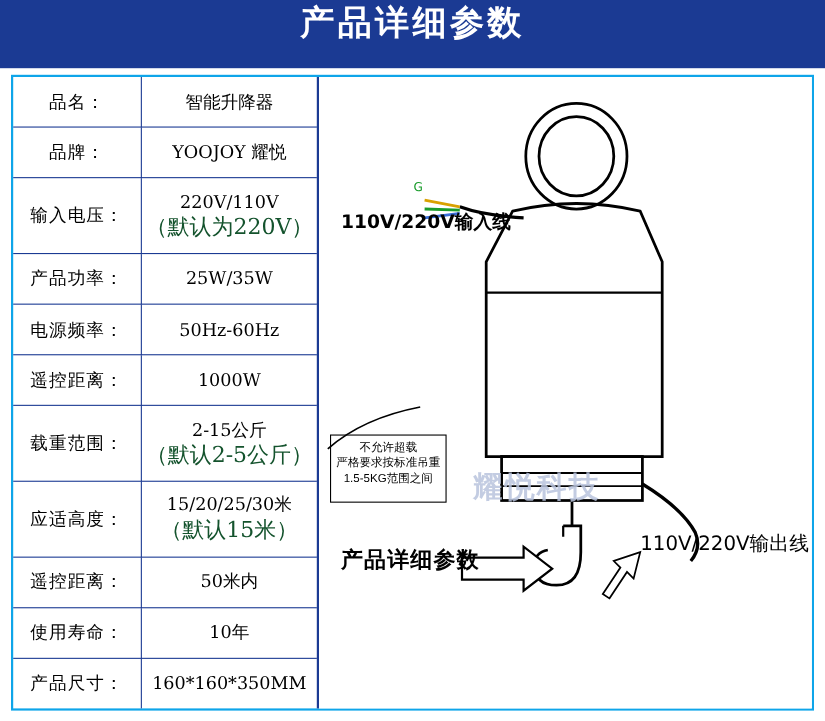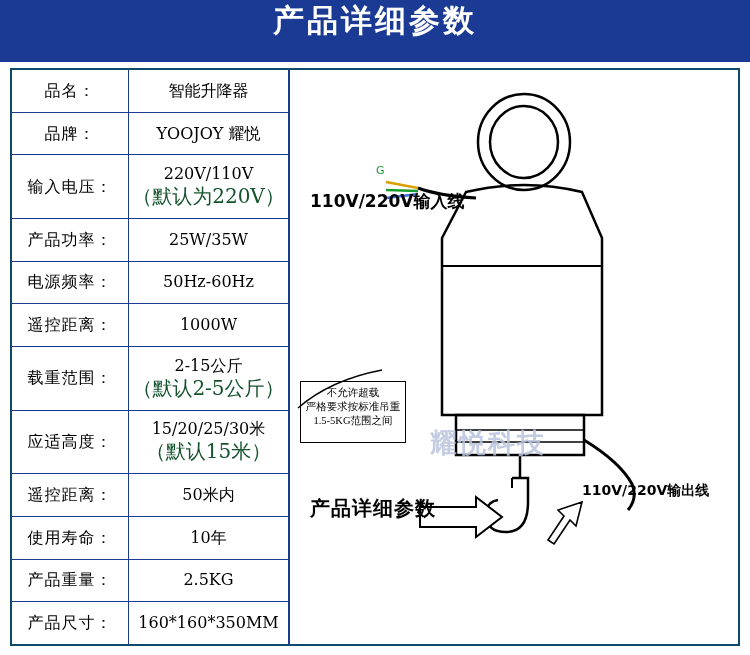--- a/index.html
+++ b/index.html
@@ -38,21 +38,21 @@
     letter-spacing: 3px;
     font-family: "DejaVu Sans", "Liberation Sans", sans-serif;
   }
   
   .content-frame {
     position: absolute;
     left: 10px;
     top: 68px;
     width: 730px;
     height: 578px;
-    border: 2px solid #0c4a6e;
+    border: 2px solid #0ea5e9;
     box-sizing: border-box;
     display: flex;
   }
   
   .spec-table {
     width: 278px;
     border-collapse: collapse;
     table-layout: fixed;
     border-right: 2px solid #1b3a93;
   }
@@ -111,43 +111,43 @@
   }
   .lbl-in {
     left: 20px;
     top: 120px;
     font-size: 17px;
     font-weight: bold;
   }
   .lbl-out {
     left: 292px;
     top: 412px;
-    font-size: 14px;
-    font-weight: bold;
+    font-size: 18px;
+    font-weight: normal;
   }
   .lbl-hang {
     left: 20px;
     top: 425px;
     font-size: 20px;
     font-weight: bold;
     letter-spacing: 1px;
   }
   .warn-box {
     position: absolute;
     left: 10px;
-    top: 311px;
+    top: 325px;
     width: 106px;
     height: 62px;
     border: 1px solid #000000;
     font-size: 10.5px;
     line-height: 1.35;
     text-align: center;
     padding-top: 4px;
     box-sizing: border-box;
-    font-family: Liberation Serif, serif;
+    font-family: Liberation Sans, sans-serif;
   }
   .watermark {
     position: absolute;
     left: 140px;
     top: 355px;
     font-size: 27px;
     font-weight: bold;
     color: #b9c4dd;
     opacity: 0.85;
     letter-spacing: 2px;
@@ -225,26 +225,20 @@
             <span>50米内</span>
           </td>
         </tr>
         <tr class="normal">
           <td>使用寿命：</td>
           <td class="val">
             <span>10年</span>
           </td>
         </tr>
         <tr class="normal">
-          <td>产品重量：</td>
-          <td class="val">
-            <span>2.5KG</span>
-          </td>
-        </tr>
-        <tr class="normal">
           <td>产品尺寸：</td>
           <td class="val">
             <span>160*160*350MM</span>
           </td>
         </tr>
 
       </tbody>
     </table>
 
     <div class="illus">

